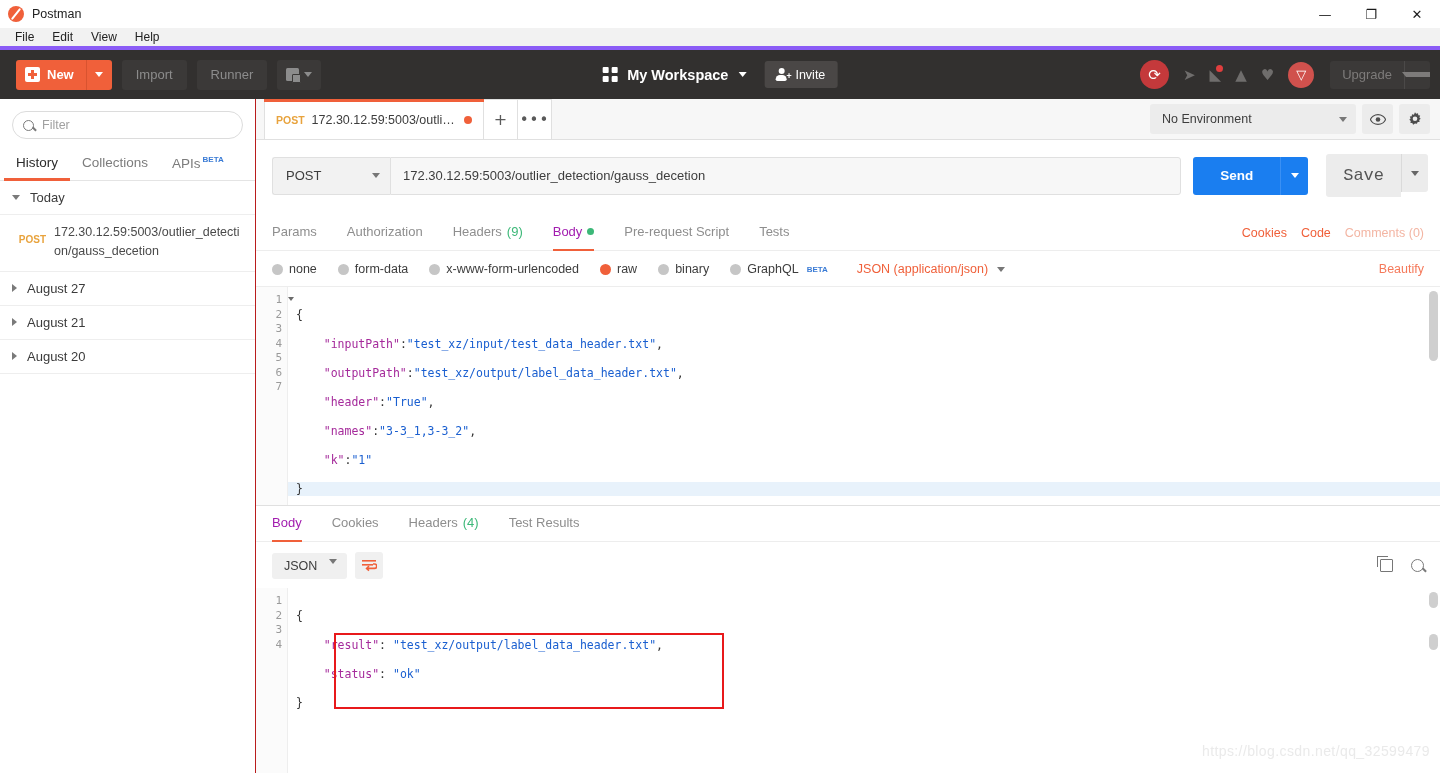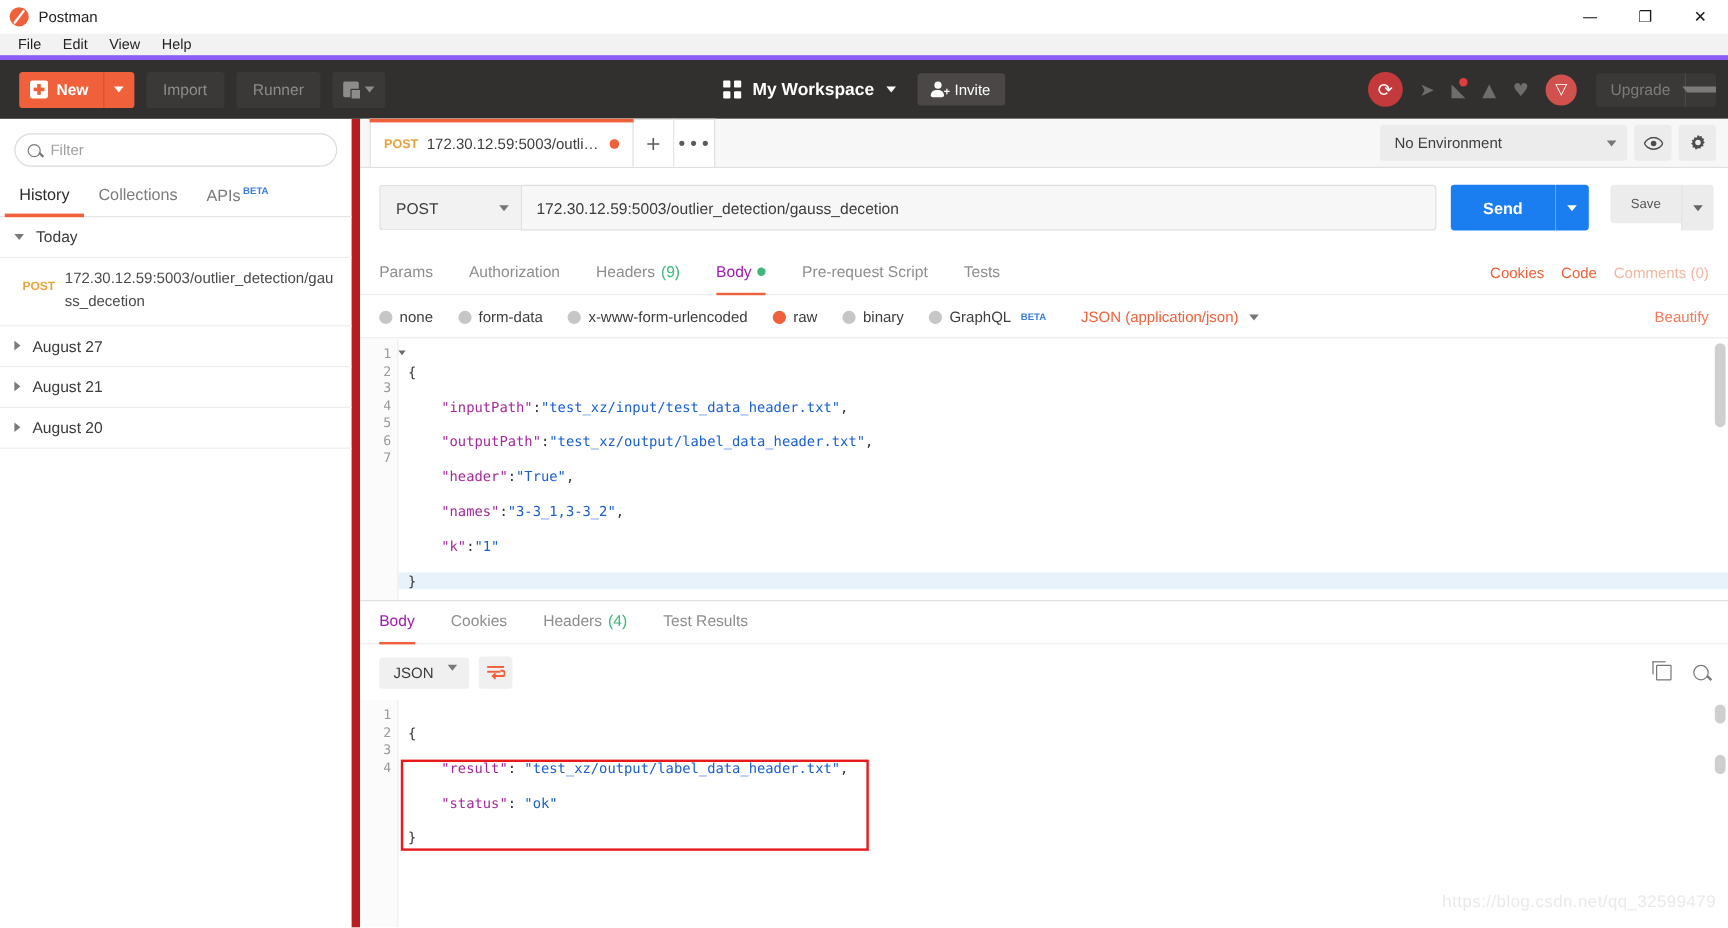--- a/index.html
+++ b/index.html
@@ -135,21 +135,21 @@
     border-radius: 3px; overflow: hidden; margin-left: 2px;
   }
   .upgrade span { padding: 0 12px; color: #7d7b7a; font-size: 13px; }
   .upgrade .uc { width: 26px; display: flex; align-items: center;
     justify-content: center; color: #7d7b7a; border-left: 1px solid #4b4948; height: 28px; }
 
   
   .main { display: flex; height: calc(773px - 28px - 22px - 49px); }
 
   
-  .sidebar { width: 300px; border-right: 7px solid #b91c1c; background: #fff;
+  .sidebar { width: 256px; border-right: 1px solid #b91c1c; background: #fff;
     display: flex; flex-direction: column; }
   .filter-wrap { padding: 12px 12px 10px 12px; }
   .filter-box {
     height: 28px; border: 1px solid #dcdcdc; border-radius: 14px;
     display: flex; align-items: center; padding: 0 10px; gap: 8px; background: #fff;
   }
   .mag { width: 11px; height: 11px; border: 1.6px solid #7a7a7a;
     border-radius: 50%; position: relative; flex: none; }
   .mag::after { content: ""; position: absolute; width: 5px; height: 1.6px;
     background: #7a7a7a; right: -4px; bottom: 0px; transform: rotate(45deg); }
@@ -262,22 +262,22 @@
     font-weight: bold; display: flex; align-items: center; padding: 0 27px;
     border-radius: 3px 0 0 3px;
   }
   .send-caret {
     width: 28px; height: 38px; background: #1a7ef0; color: #fff;
     display: flex; align-items: center; justify-content: center;
     border-radius: 0 3px 3px 0; border-left: 1px solid #3a90f4;
   }
   .save-group { display: flex; margin-left: 9px; }
   .save-btn {
-    height: 32px; background: #ececec; color: #555; font-size: 11px;
-    display: flex; align-items: center; padding: 0 17px; border-radius: 3px 0 0 3px;
+    height: 43px; background: #ececec; color: #555; font-size: 17px;
+    display: flex; align-items: center; padding: 0 17px; border-radius: 3px 0 0 3px; font-family: Liberation Mono, monospace;
   }
   .save-caret {
     width: 27px; height: 38px; background: #ececec; color: #666;
     display: flex; align-items: center; justify-content: center;
     border-radius: 0 3px 3px 0; border-left: 1px solid #dadada;
   }
 
   .req-tabs {
     display: flex; align-items: center; padding: 0 16px; position: relative;
     border-bottom: 1px solid #ededed; margin-top: 6px;

